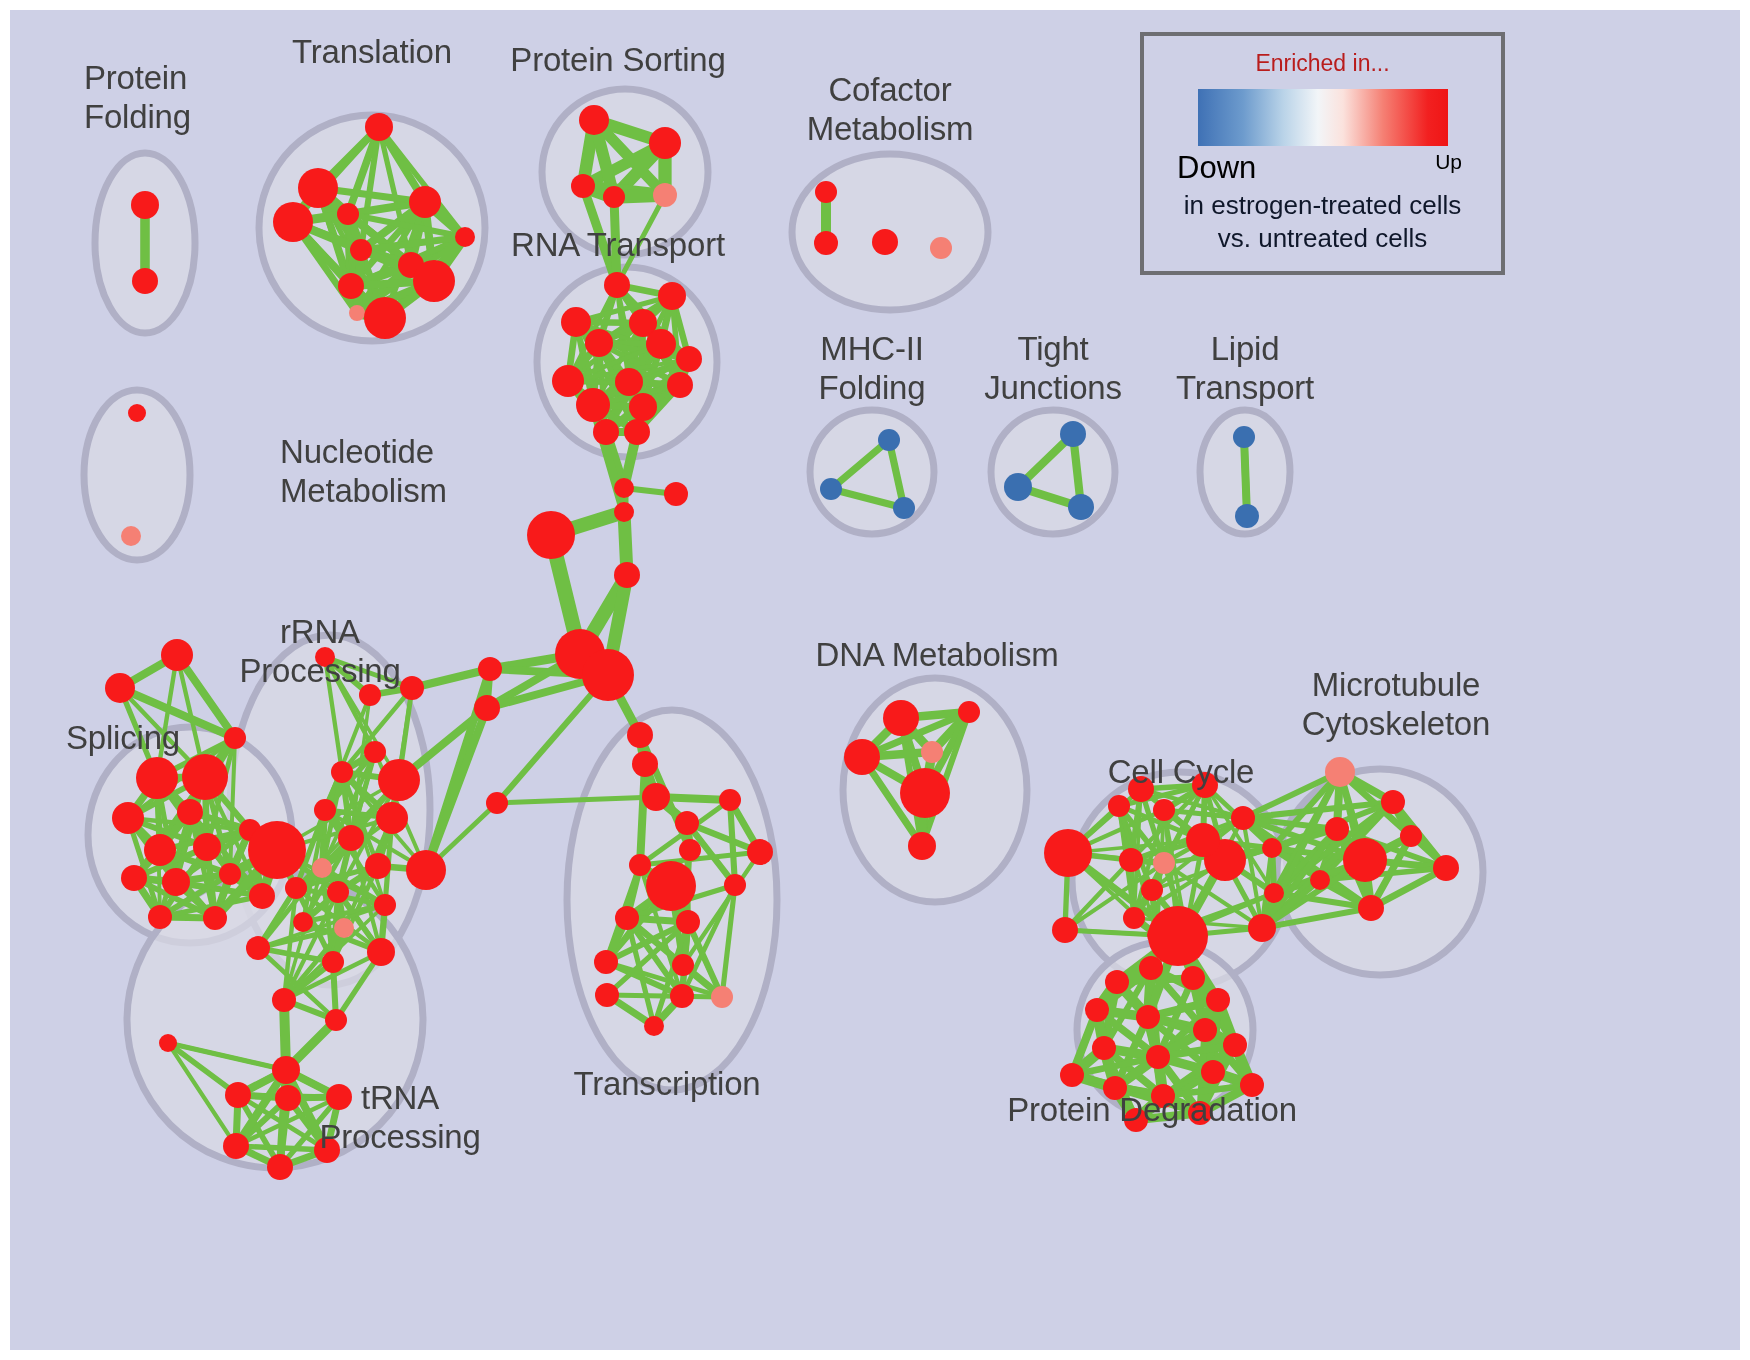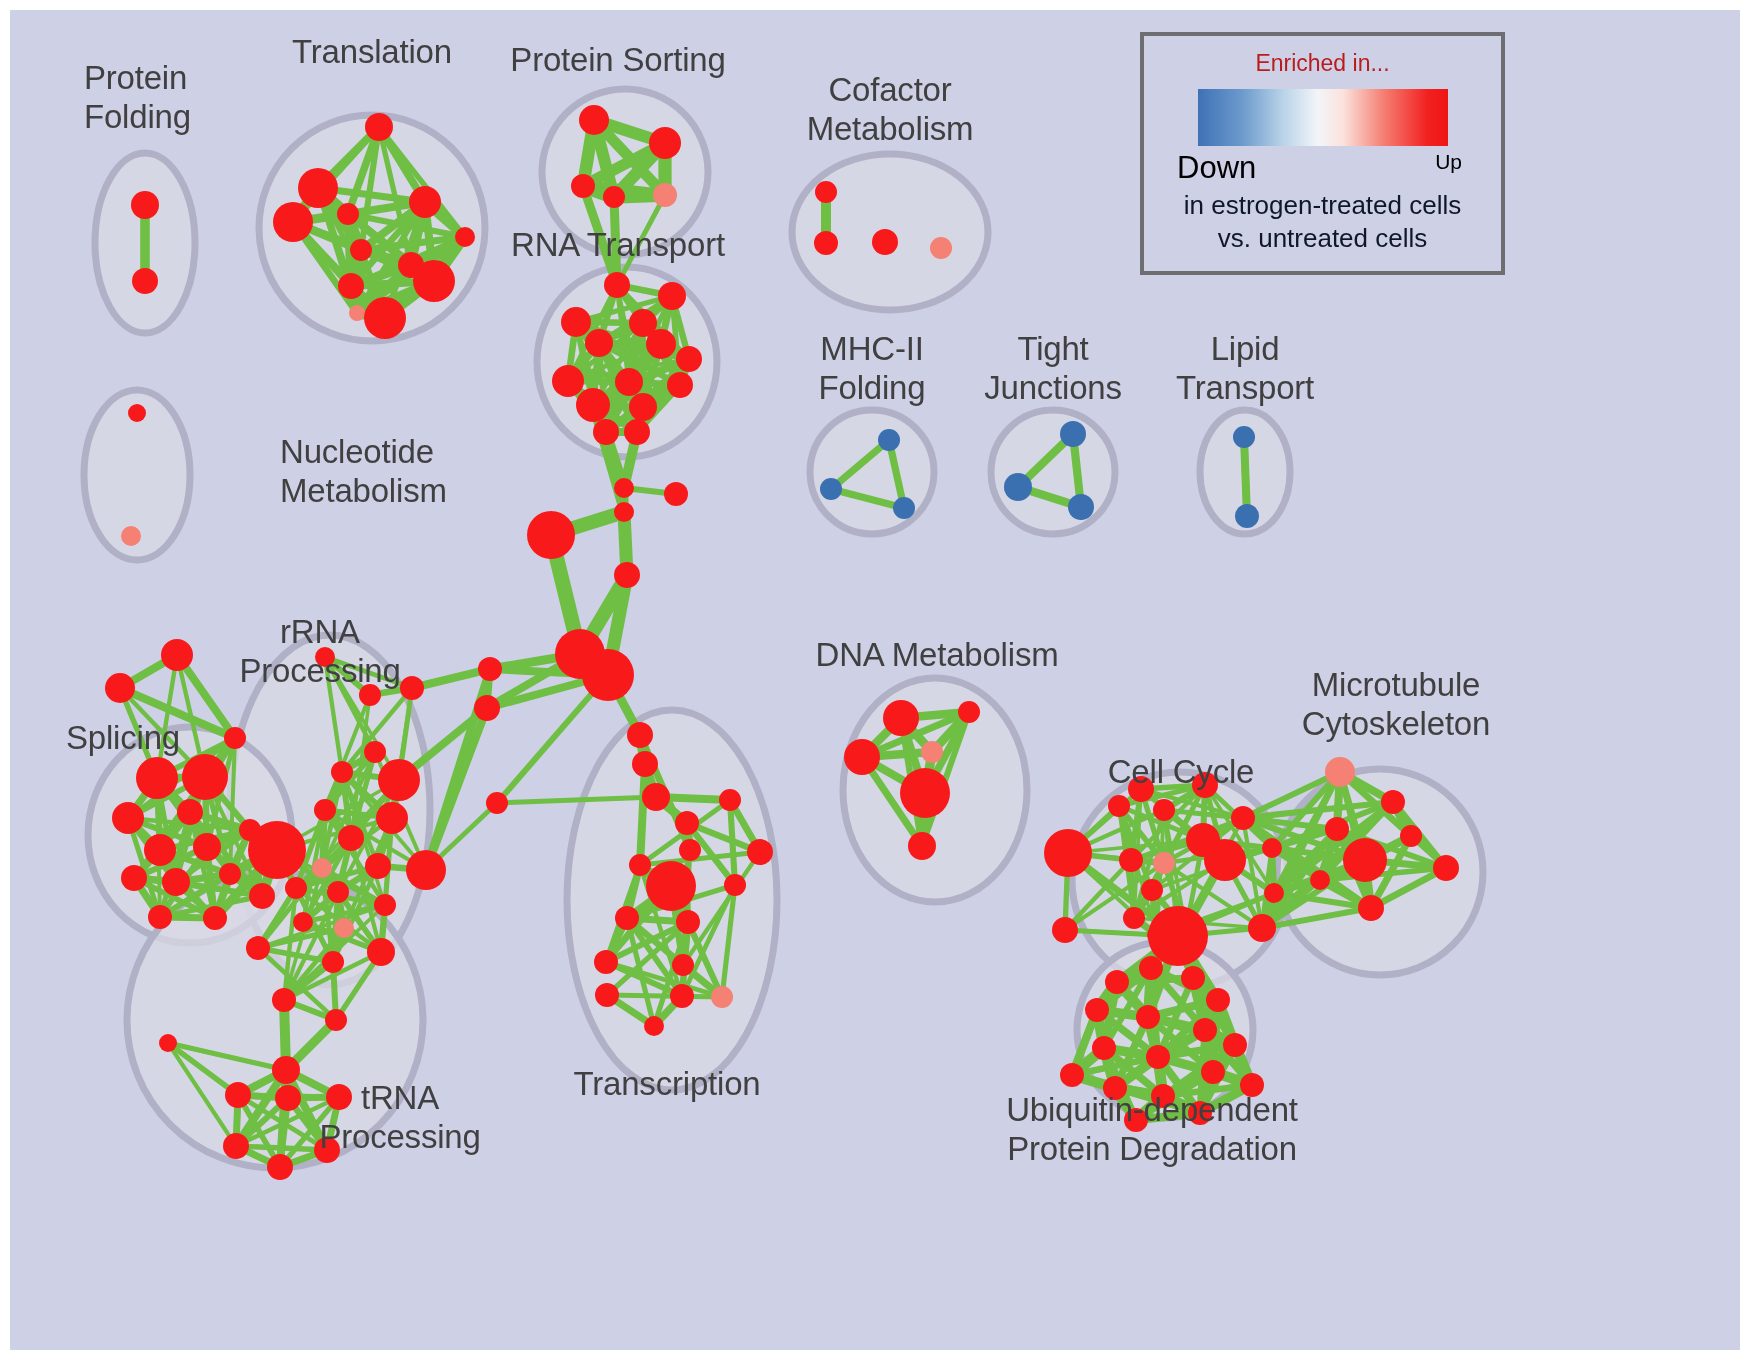--- a/index.html
+++ b/index.html
@@ -910,21 +910,21 @@
       <div class="lbl ctr" style="left: 872px; top: 329px;"><div style="text-align: center;">MHC-II</div><div style="text-align: center;">Folding</div></div>
       <div class="lbl ctr" style="left: 1053px; top: 329px;"><div style="text-align: center;">Tight</div><div style="text-align: center;">Junctions</div></div>
       <div class="lbl ctr" style="left: 1245px; top: 329px;"><div style="text-align: center;">Lipid</div><div style="text-align: center;">Transport</div></div>
       <div class="lbl ctr" style="left: 320px; top: 572px; margin-top: 40px;"><div style="text-align: center;">rRNA</div><div style="text-align: center;">Processing</div></div>
       <div class="lbl" style="left: 66px; top: 718px;"><div>Splicing</div></div>
       <div class="lbl ctr" style="left: 937px; top: 635px;"><div style="text-align: center;">DNA Metabolism</div></div>
       <div class="lbl ctr" style="left: 1396px; top: 665px;"><div style="text-align: center;">Microtubule</div><div style="text-align: center;">Cytoskeleton</div></div>
       <div class="lbl ctr" style="left: 1181px; top: 752px;"><div style="text-align: center;">Cell Cycle</div></div>
       <div class="lbl ctr" style="left: 667px; top: 1064px;"><div style="text-align: center;">Transcription</div></div>
       <div class="lbl ctr" style="left: 400px; top: 1078px;"><div style="text-align: center;">tRNA</div><div style="text-align: center;">Processing</div></div>
-      <div class="lbl ctr" style="left: 1152px; top: 1090px;"><div style="text-align: center;">Ubiquitin-dependent</div><div style="text-align: center;">Protein Degradation</div></div>
+      <div class="lbl ctr" style="left: 1152px; top: 1090px;"><div style="text-align: center;">Protein Degradation</div></div>
     </div>
 
   <div id="legend">
     <div class="ltitle">Enriched in...</div>
     <div class="bar"></div>
     <div class="ends">
       <span class="dn">Down</span>
       <span class="up">Up</span>
     </div>
     <div class="sub">in estrogen-treated cells</div>

